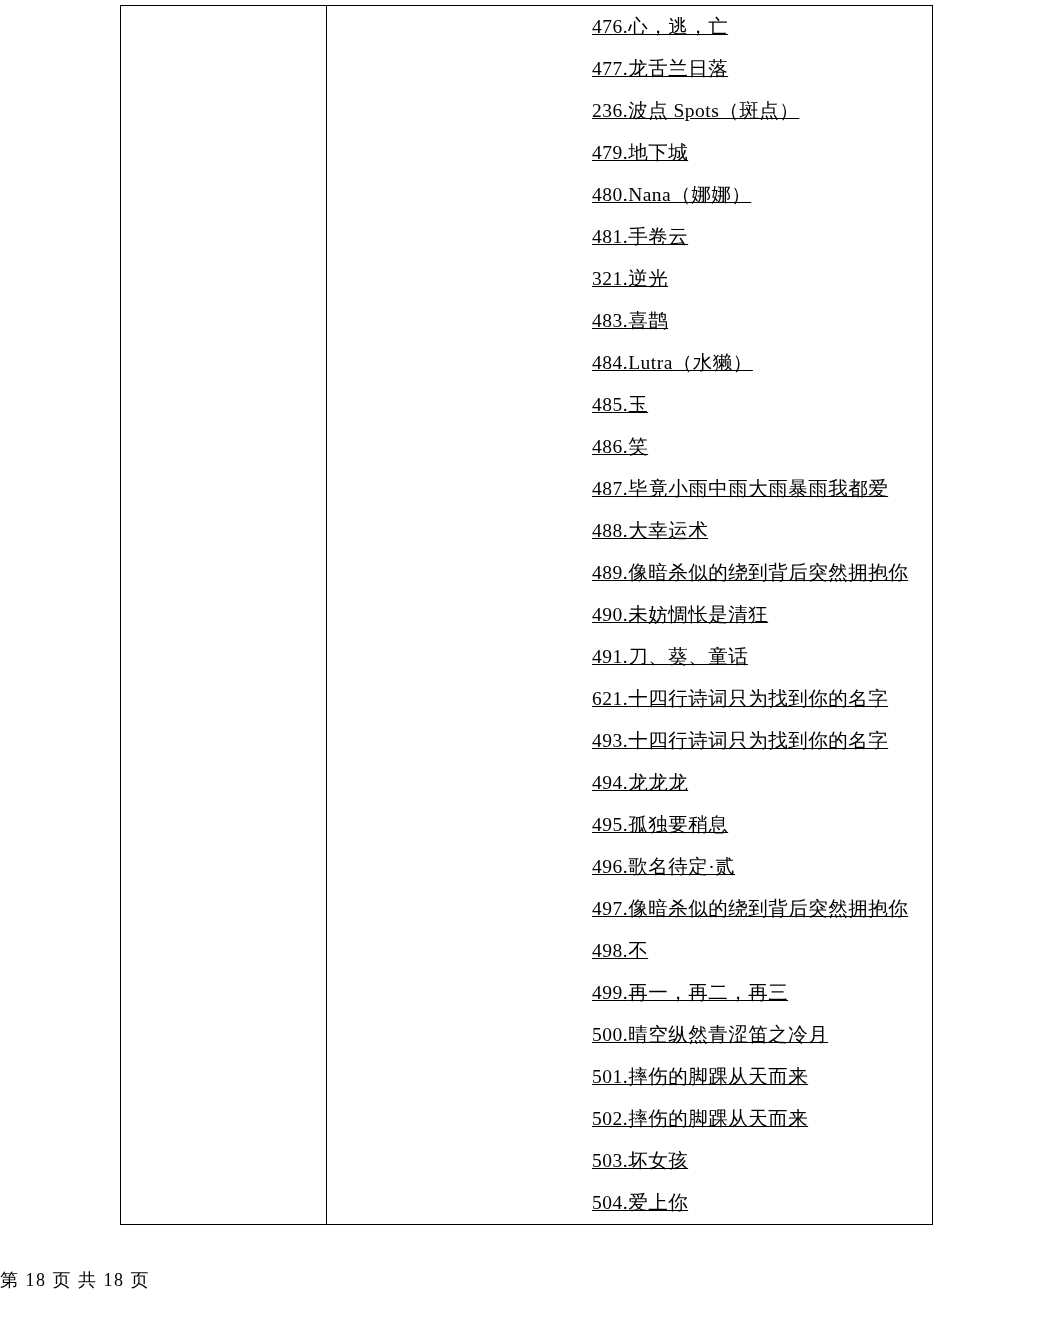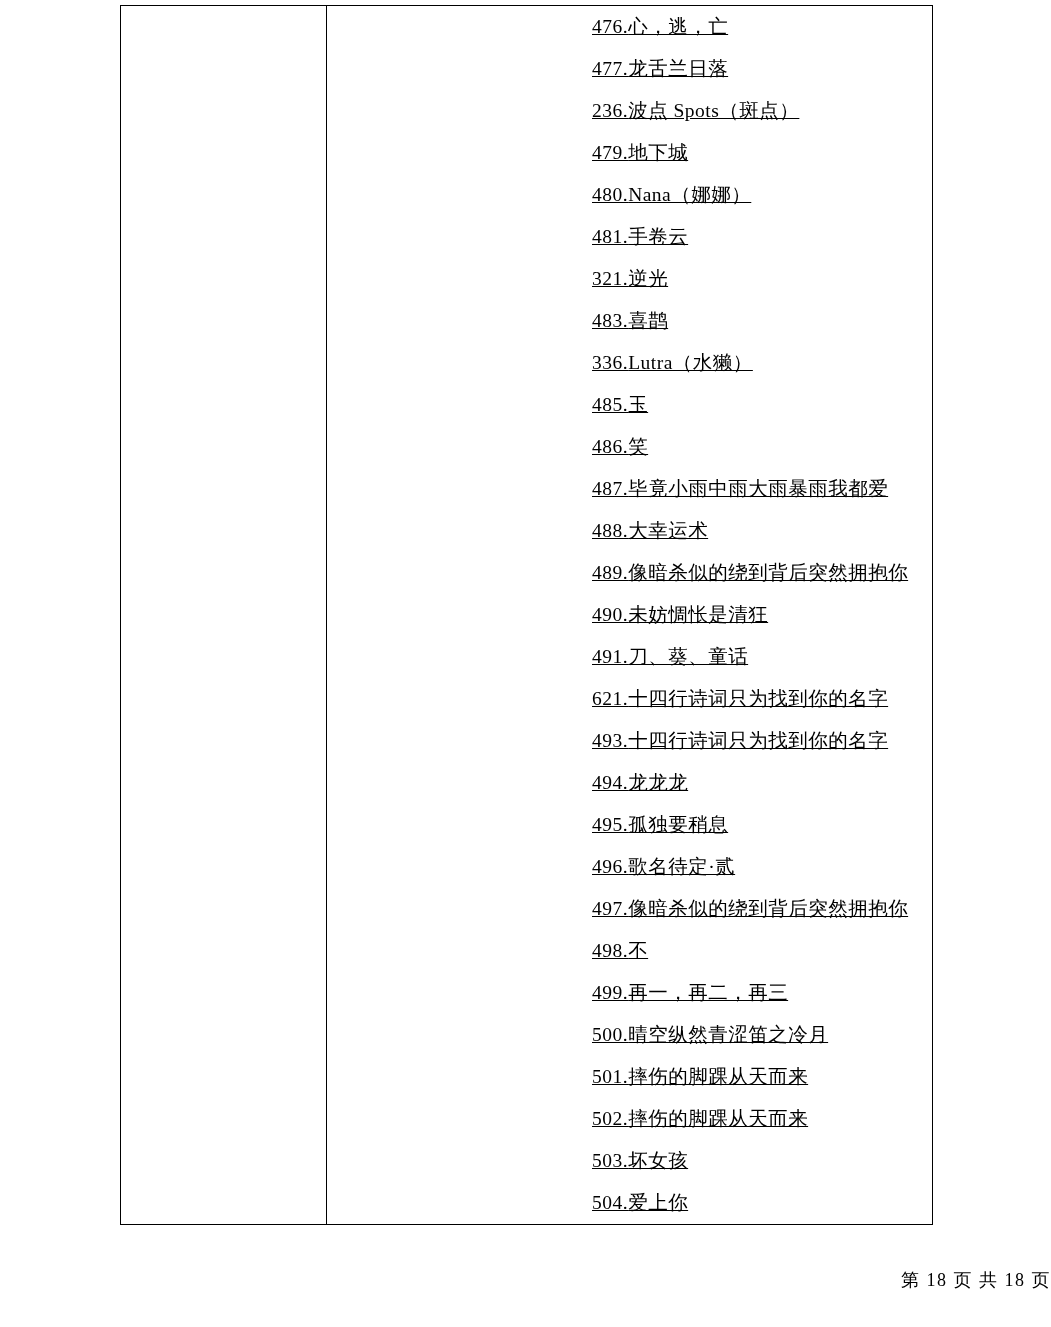--- a/index.html
+++ b/index.html
@@ -58,21 +58,21 @@
     text-decoration: underline;
   }
   .num {
     font-family: "Liberation Serif", "DejaVu Serif", serif;
   }
   .footer {
     position: absolute;
     left: 0;
     top: 1268px;
     width: 1051px;
-    text-align: right;
+    text-align: left;
     font-size: 18px;
     letter-spacing: 1.5px;
   }
 </style>
 </head>
 <body>
 
 <div class="page">
 
   <div class="table-wrap">
@@ -83,21 +83,21 @@
           <td class="col-right">
             <ol class="items">
               <li><span class="num">476.</span><span>心，逃，亡</span></li>
               <li><span class="num">477.</span><span>龙舌兰日落</span></li>
               <li><span class="num">236.</span><span>波点 Spots（斑点）</span></li>
               <li><span class="num">479.</span><span>地下城</span></li>
               <li><span class="num">480.</span><span>Nana（娜娜）</span></li>
               <li><span class="num">481.</span><span>手卷云</span></li>
               <li><span class="num">321.</span><span>逆光</span></li>
               <li><span class="num">483.</span><span>喜鹊</span></li>
-              <li><span class="num">336.</span><span>Lutra（水獭）</span></li>
+              <li><span class="num">484.</span><span>Lutra（水獭）</span></li>
               <li><span class="num">485.</span><span>玉</span></li>
               <li><span class="num">486.</span><span>笑</span></li>
               <li><span class="num">487.</span><span>毕竟小雨中雨大雨暴雨我都爱</span></li>
               <li><span class="num">488.</span><span>大幸运术</span></li>
               <li><span class="num">489.</span><span>像暗杀似的绕到背后突然拥抱你</span></li>
               <li><span class="num">490.</span><span>未妨惆怅是清狂</span></li>
               <li><span class="num">491.</span><span>刀、葵、童话</span></li>
               <li><span class="num">621.</span><span>十四行诗词只为找到你的名字</span></li>
               <li><span class="num">493.</span><span>十四行诗词只为找到你的名字</span></li>
               <li><span class="num">494.</span><span>龙龙龙</span></li>

